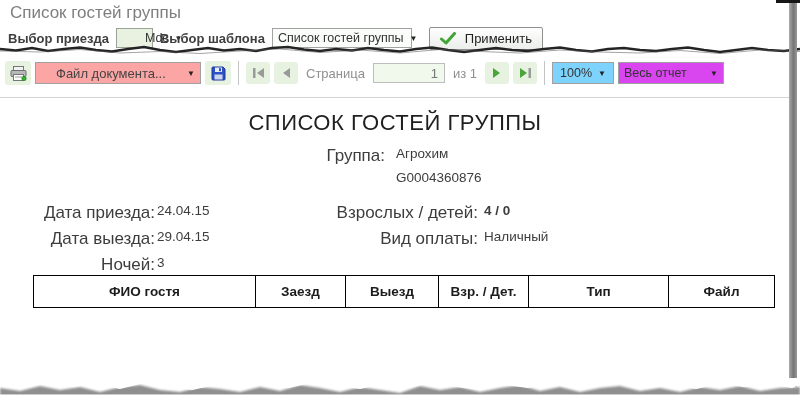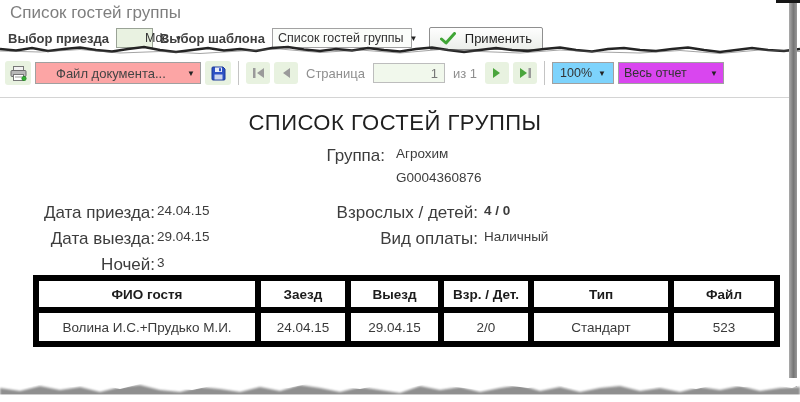--- a/index.html
+++ b/index.html
@@ -59,21 +59,21 @@
     font-size:22px; color:#1f1f1f; letter-spacing:0.5px;
   }
   .f-label { position:absolute; font-size:17px; color:#3d3d3d; white-space:nowrap; }
   .f-value { position:absolute; font-size:13.5px; color:#3d3d3d; white-space:nowrap; }
   
   .guest-table {
     position:absolute; left:33px; top:275px; width:741px;
     border-collapse:collapse; table-layout:fixed;
   }
   .guest-table th, .guest-table td {
-    border:6px solid #000000; text-align:center; font-size:13.5px; overflow:hidden;
+    border:1px solid #000000; text-align:center; font-size:13.5px; overflow:hidden;
   }
   .guest-table th { height:32px; color:#1c1c1c; font-weight:bold; }
   .guest-table td { height:34px; color:#3a3a3a; font-weight:normal; }
   svg { display:block; }
 </style>
 </head>
 <body>
 
 <div id="app">
 
@@ -213,28 +213,20 @@
     </colgroup>
     <tbody>
         <tr>
       <th>ФИО гостя</th>
       <th>Заезд</th>
       <th>Выезд</th>
       <th>Взр. / Дет.</th>
       <th>Тип</th>
       <th>Файл</th>
     </tr>
-    <tr>
-      <td>Волина И.С.+Прудько М.И.</td>
-      <td>24.04.15</td>
-      <td>29.04.15</td>
-      <td>2/0</td>
-      <td>Стандарт</td>
-      <td>523</td>
-    </tr>
   </tbody>
     </table>
 
   <svg class="torn-bottom" viewBox="0 0 800 24" preserveAspectRatio="none">
     <path d="M0,10 L20,13 L40,8 L60,12 L80,9 L100,14 L120,9 L140,7 L160,12 L180,14 L200,9 L220,11 L240,14 L260,9 L280,13 L300,7 L320,10 L340,14 L360,9 L380,12 L400,15 L420,8 L440,12 L460,9 L480,14 L500,10 L520,7 L540,13 L560,9 L580,14 L600,10 L620,8 L640,13 L660,10 L680,14 L700,9 L720,12 L740,8 L760,13 L780,10 L800,9 L800,18 L0,18 Z" fill="#8f8f8f" style="filter:blur(1.1px)"></path>
     <path d="M0,6 L24,10 L48,5 L72,9 L96,6 L120,11 L144,5 L168,9 L192,12 L216,7 L240,11 L264,6 L288,10 L312,5 L336,8 L360,11 L384,6 L408,10 L432,5 L456,9 L480,12 L504,7 L528,10 L552,6 L576,11 L600,7 L624,5 L648,10 L672,7 L696,11 L720,6 L744,9 L768,6 L792,10 L800,7 L800,0 L0,0 Z" fill="#ffffff"></path>
     <rect x="0" y="16.5" width="800" height="8" fill="#ffffff"></rect>
   </svg>
 
 </div>

